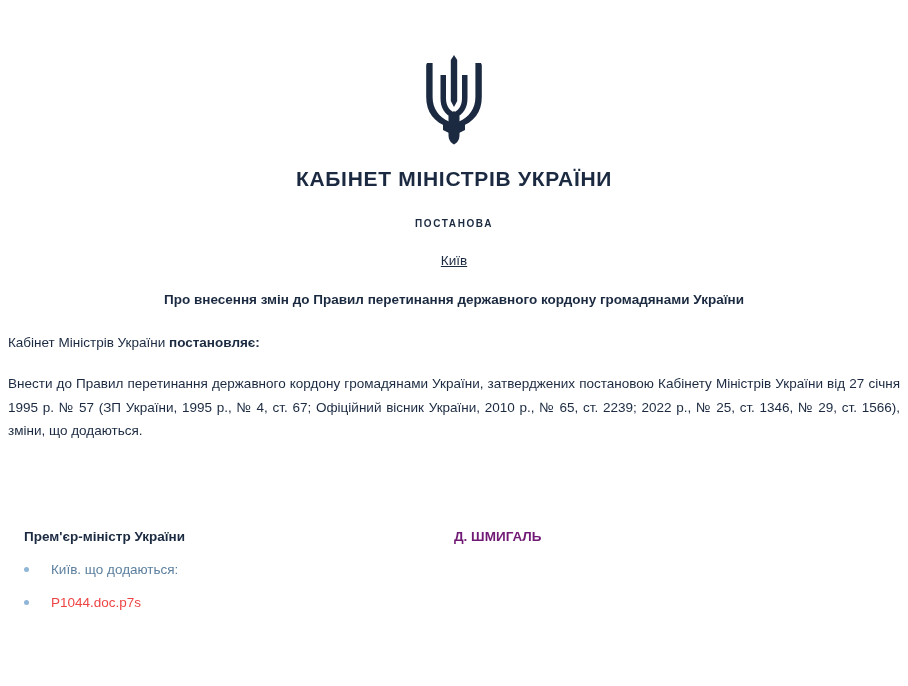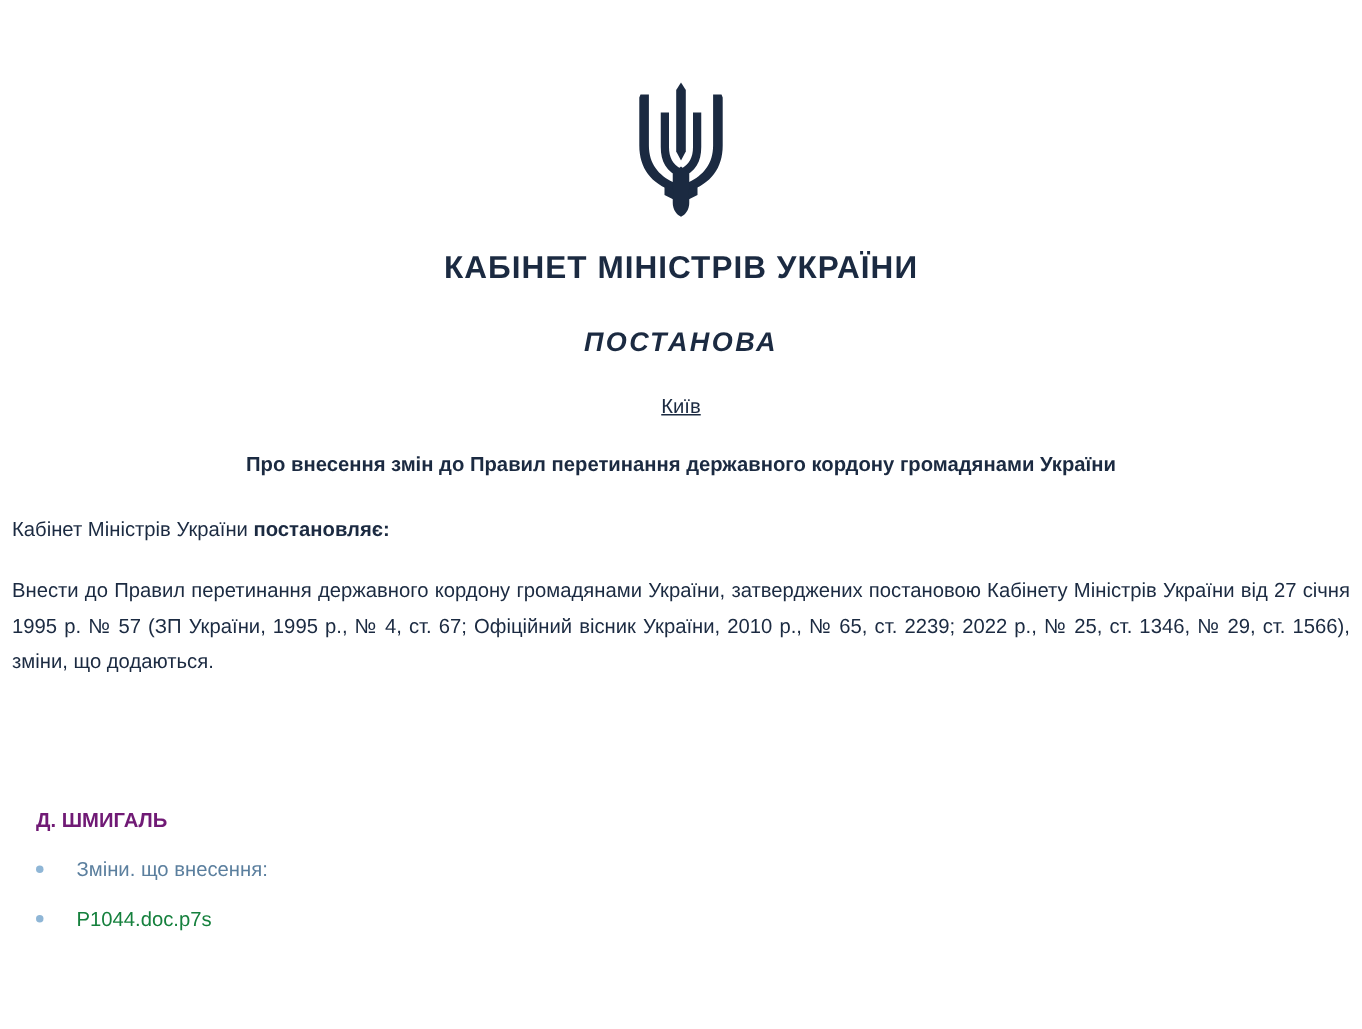--- a/index.html
+++ b/index.html
@@ -36,26 +36,25 @@
   .org-title {
     text-align: center;
     font-size: 21px;
     font-weight: bold;
     letter-spacing: 0.7px;
     color: #1b2a41;
     margin-top: 22px;
   }
   .doc-type {
     text-align: center;
-    font-size: 18px;
+    font-size: 10px;
     font-weight: bold;
     letter-spacing: 1.6px;
     color: #1b2a41;
     margin-top: 27px;
-    font-style: italic;
   }
   .doc-date {
     text-align: center;
     font-size: 13.5px;
     color: #1b2a41;
     margin-top: 26px;
   }
   .doc-city {
     text-align: center;
     font-size: 13.5px;
@@ -124,21 +123,21 @@
   }
   .bullet {
     width: 5px;
     height: 5px;
     border-radius: 50%;
     background: #8fb6d6;
     margin-right: 22px;
     flex: 0 0 auto;
   }
   .attach-link {
-    color: #15803d;
+    color: #ef4444;
     text-decoration: none;
   }
   .attach-text {
     color: #5b7f9e;
   }
 </style>
 </head>
 <body>
 
 <div class="page">
@@ -166,28 +165,29 @@
   <div class="doc-city">Київ</div>
 
   <div class="doc-subject">Про внесення змін до Правил перетинання державного кордону громадянами України</div>
 
   <div class="body-block">
     <div class="lead"><span>Кабінет Міністрів України </span><b>постановляє:</b></div>
     <div class="para">Внести до Правил перетинання державного кордону громадянами України, затверджених постановою Кабінету Міністрів України від 27 січня 1995 р. № 57 (ЗП України, 1995 р., № 4, ст. 67; Офіційний вісник України, 2010 р., № 65, ст. 2239; 2022 р., № 25, ст. 1346, № 29, ст. 1566), зміни, що додаються.</div>
   </div>
 
   <div class="signature-row">
+    <div class="sign-title">Прем'єр-міністр України</div>
     <div class="sign-name">Д. ШМИГАЛЬ</div>
   </div>
 
 
   <ul class="attachments">
     <li class="attach-item">
       <span class="bullet"></span>
-      <span class="attach-text">Зміни. що внесення:</span>
+      <span class="attach-text">Київ. що додаються:</span>
     </li>
     <li class="attach-item">
       <span class="bullet"></span>
       <a href="#" class="attach-link">P1044.doc.p7s</a>
     </li>
   </ul>
 
 </div>
 
 </body></html>

